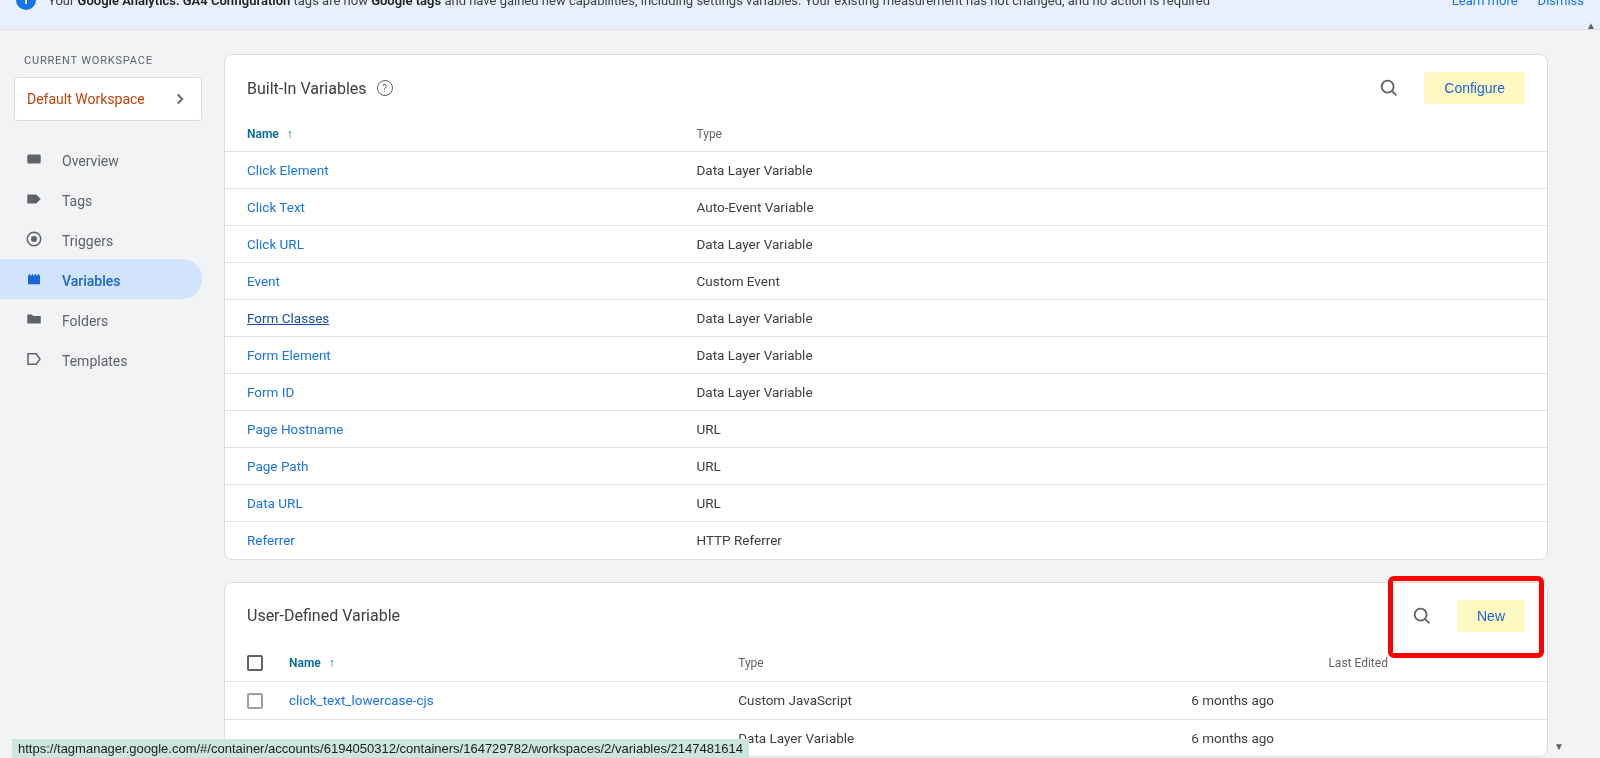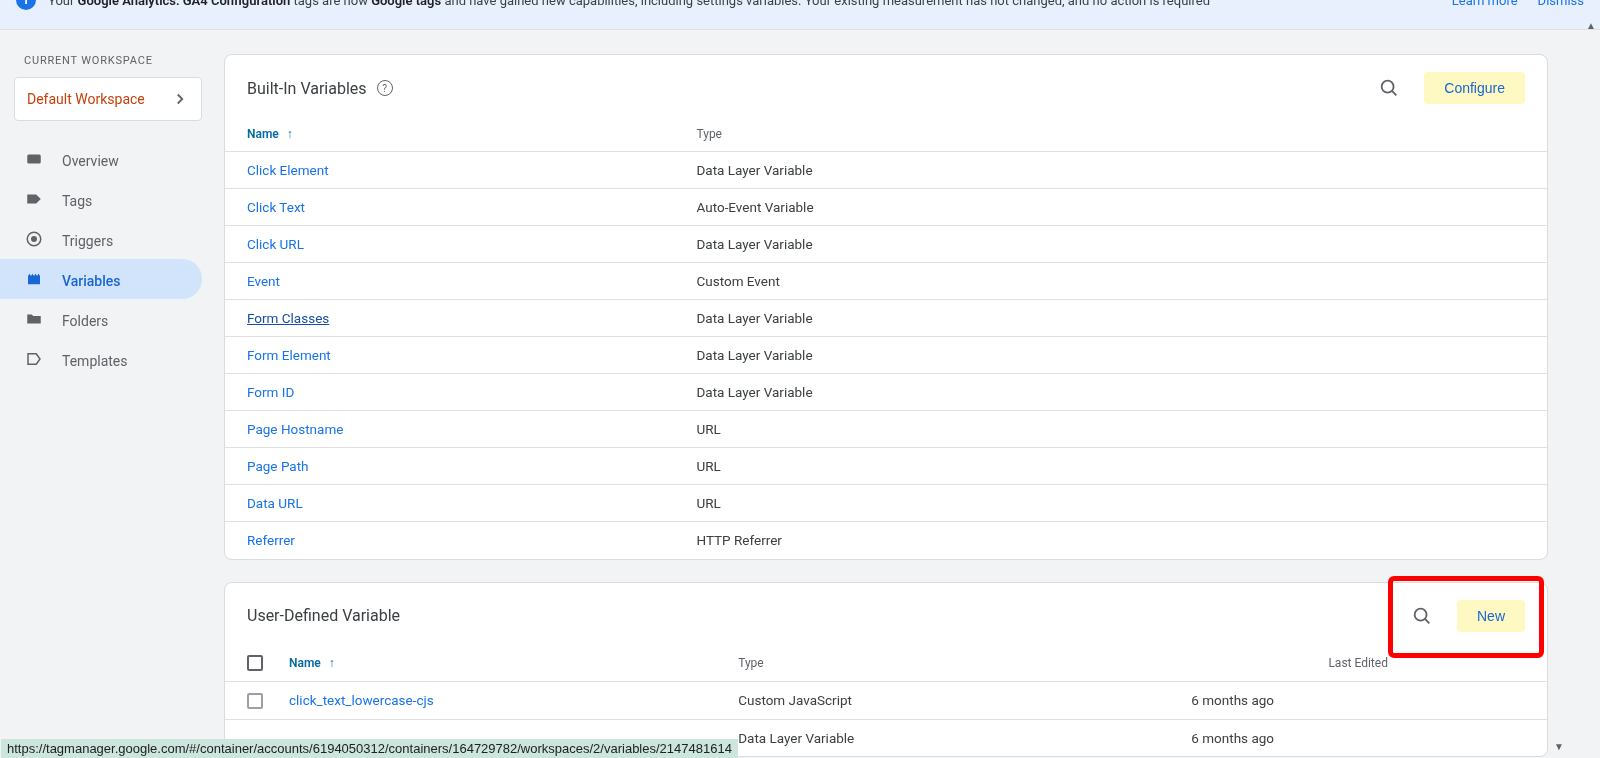--- a/index.html
+++ b/index.html
@@ -103,21 +103,21 @@
   }
   .chk.light { border-color:#9aa0a6; }
 
   
   .red-box {
     position:absolute; border:5px solid #ff0000; border-radius:6px; pointer-events:none;
   }
 
   
   .status-bar {
-    position:absolute; left:1px; bottom:0;
+    position:absolute; left:12px; bottom:0;
     background:#cce5dd; color:#202124; font-size:13px;
     padding:2px 6px; font-family:Arial,sans-serif;
     z-index:50;
   }
 
   .col-name { width:34%; }
   .col-type { width:36%; }
   .col-last { width:30%;text-align:center; }
 
   .content-scroll-ind {

